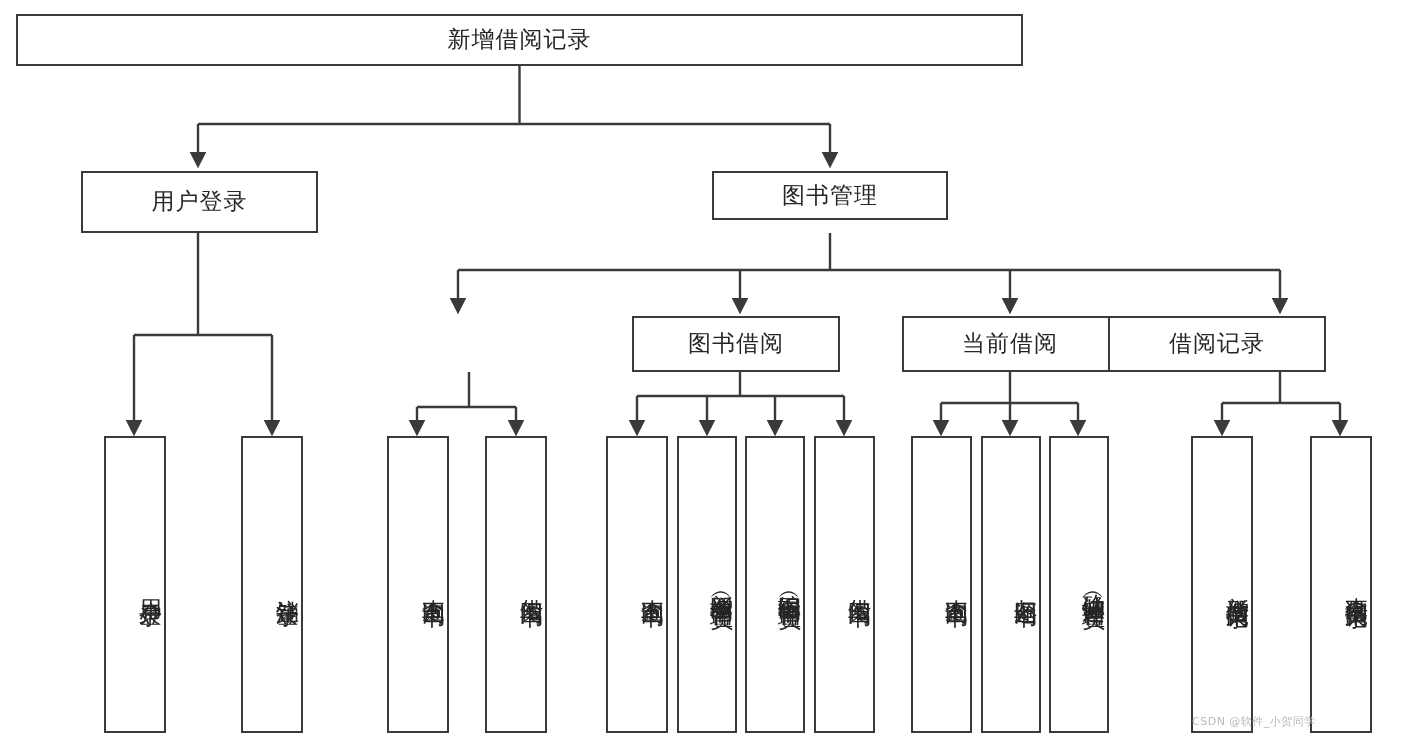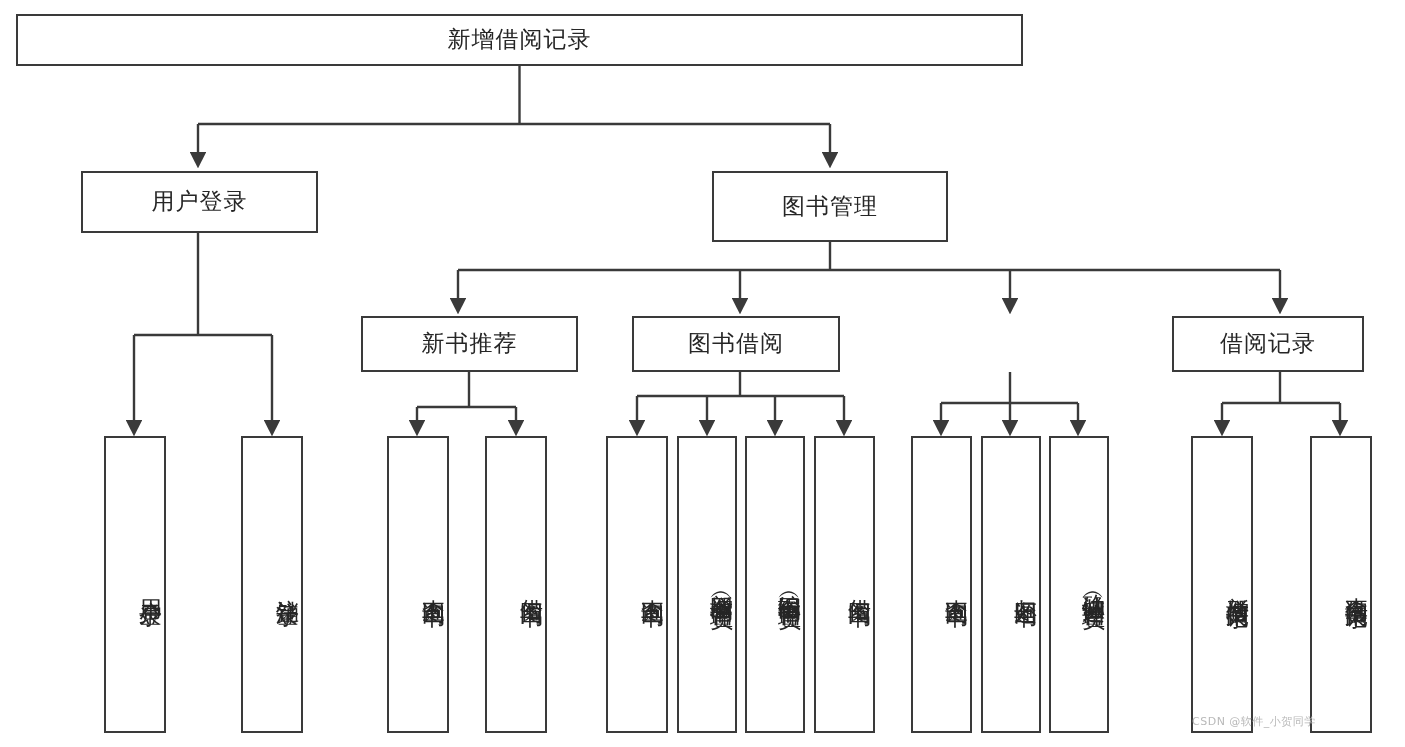--- a/index.html
+++ b/index.html
@@ -126,31 +126,31 @@
     </g>
   </svg>
 
   <div class="node h" style="left:16px; top:14px; width:1007px; height:52px;">
     <span>新增借阅记录</span>
   </div>
 
   <div class="node h" style="left:81px; top:171px; width:237px; height:62px;">
     <span>用户登录</span>
   </div>
-  <div class="node h" style="left:712px; top:171px; width:236px; height:71px;">
+  <div class="node h" style="left:712px; top:171px; width:236px; height:49px;">
     <span>图书管理</span>
   </div>
 
-  <div class="node h" style="left:361px; top:316px; width:217px; height:56px;">
-    <span>新书推荐</span>
-  </div>
   <div class="node h" style="left:632px; top:316px; width:208px; height:56px;">
     <span>图书借阅</span>
   </div>
-  <div class="node h" style="left:1172px; top:316px; width:192px; height:56px;">
+  <div class="node h" style="left:902px; top:316px; width:216px; height:56px;">
+    <span>当前借阅</span>
+  </div>
+  <div class="node h" style="left:1108px; top:316px; width:218px; height:56px;">
     <span>借阅记录</span>
   </div>
 
   <div class="node v" style="left:104px; top:436px; width:62px; height:297px;">
     <span class="vtext">用户登录</span>
   </div>
   <div class="node v" style="left:241px; top:436px; width:62px; height:297px;">
     <span class="vtext">注销登录</span>
   </div>
 

